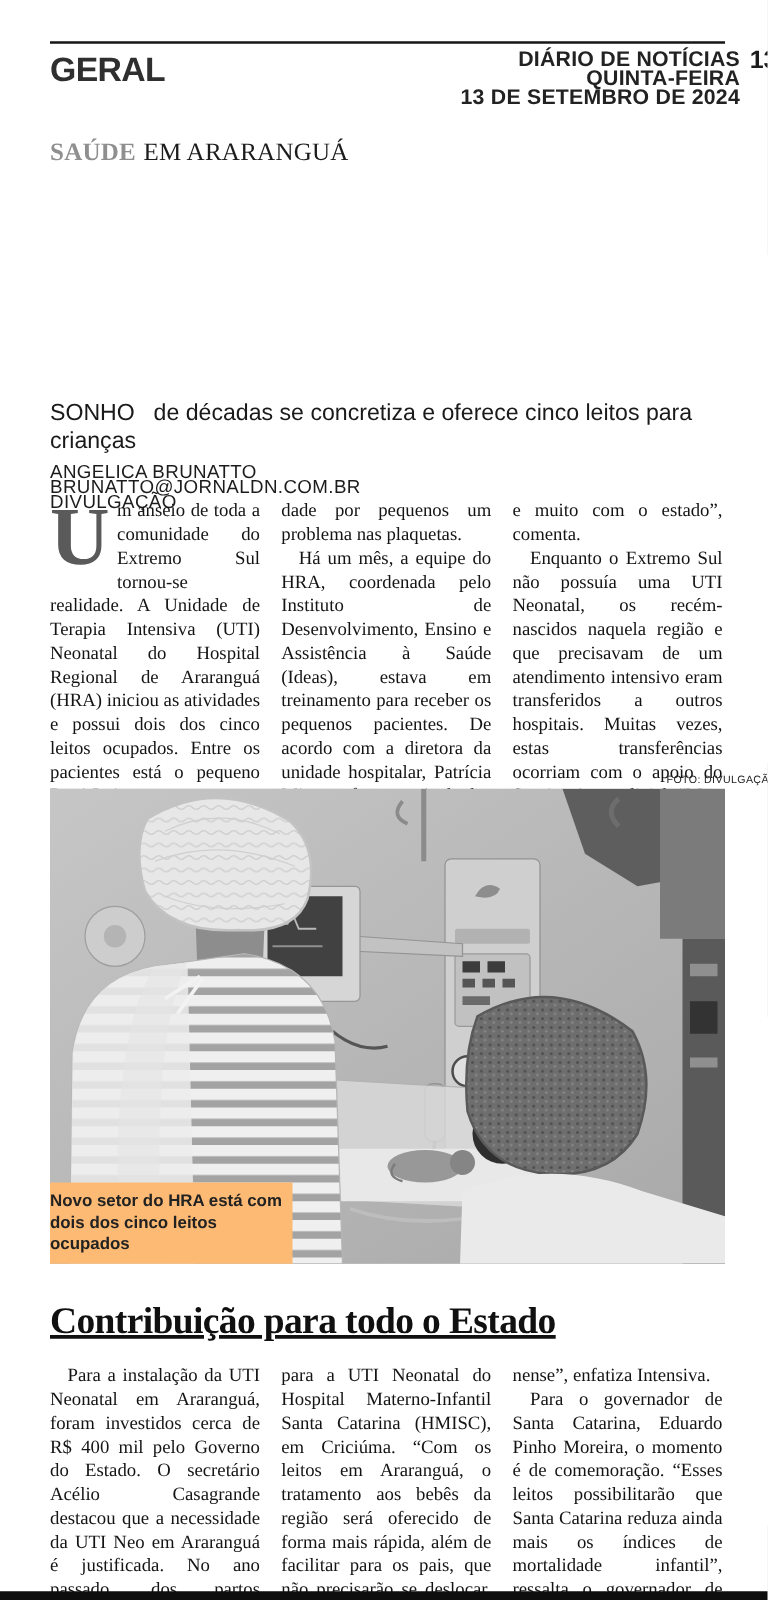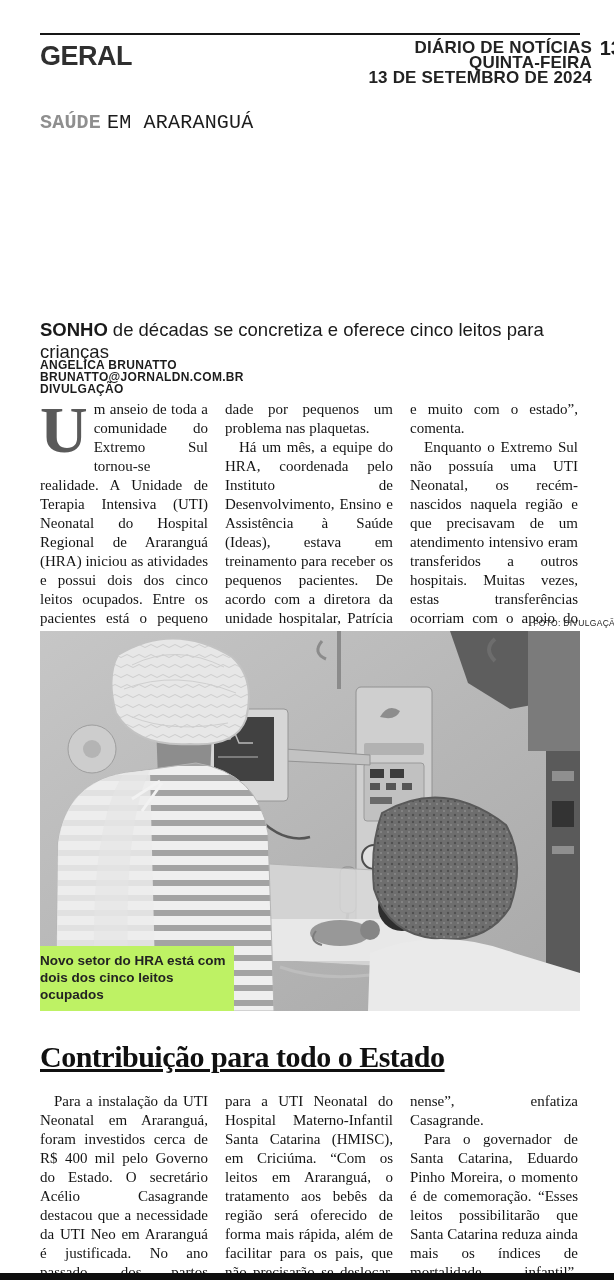--- a/index.html
+++ b/index.html
@@ -23,41 +23,41 @@
     position:absolute;top:40px;right:66px;text-align:right;
     font-family:"Liberation Sans",sans-serif;font-weight:bold;color:#222;
     font-size:17px;line-height:15px;letter-spacing:0.2px;
   }
   .page-number{
     position:absolute;top:37px;right:36px;
     font-family:"Liberation Sans",sans-serif;font-weight:bold;font-size:20px;color:#1c1c1c;
   }
 
   
-  .kicker{position:absolute;top:111px;left:40px;font-family:Liberation Mono, monospace;font-size:20px;letter-spacing:0.2px;}
+  .kicker{position:absolute;top:111px;left:40px;font-family:Liberation Serif, serif;font-size:20px;letter-spacing:0.2px;}
   .kicker .hl{font-weight:bold;color:#8f8f8f;}
   .kicker .rest{font-weight:500;color:#1c1c1c;margin-left:6px;}
 
   
   .headline{
     position:absolute;top:148px;left:38px;width:545px;
     font-family:"Liberation Serif",serif;font-weight:bold;
     font-size:54px;line-height:67px;letter-spacing:-1.5px;color:#101010;
   }
   .subhead{
     position:absolute;top:319px;left:40px;width:545px;
     font-family:"Liberation Sans",sans-serif;font-size:18.5px;color:#1a1a1a;
   }
-  .subhead .lead{font-weight:bold;margin-right:5px;}
+  .subhead .lead{font-weight:normal;margin-right:15px;}
 
   
   .byline{
-    position:absolute;top:359px;left:40px;
-    font-family:"Liberation Sans",sans-serif;font-weight:bold;
-    font-size:12px;line-height:12px;letter-spacing:0.3px;color:#1c1c1c;
+    position:absolute;top:372px;left:40px;
+    font-family:"Liberation Sans",sans-serif;font-weight:normal;
+    font-size:15px;line-height:12px;letter-spacing:0.3px;color:#1c1c1c;
   }
 
   
   .cols{position:absolute;left:40px;width:540px;display:flex;gap:17px;}
   .cols-a1{top:400px;height:230px;}
   .cols-a2{top:1092px;height:200px;}
   .col{width:168px;font-size:15px;line-height:19px;text-align:justify;color:#141414;}
   .col p{margin:0;}
   .col p.indent{text-indent:14px;}
   .dropcap{
@@ -67,21 +67,21 @@
 
   
   .photo-credit{
     position:absolute;top:618px;right:36px;
     font-family:"Liberation Sans",sans-serif;font-weight:normal;font-size:8.5px;
     letter-spacing:0.3px;color:#222;
   }
   .photo{position:absolute;top:631px;left:40px;width:540px;height:380px;background:#b5b5b5;}
   .photo svg{display:block;}
   .caption{
-    position:absolute;left:0;bottom:0;width:186px;background:#bef264;
+    position:absolute;left:0;bottom:0;width:186px;background:#fdba74;
     padding:6px 8px 8px 0;
     font-family:"Liberation Sans",sans-serif;font-weight:600;
     font-size:13.5px;line-height:17px;color:#222;
   }
 
   
   .headline2{
     position:absolute;top:1040px;left:40px;width:540px;
     font-family:"Liberation Serif",serif;font-weight:bold;
     font-size:30px;letter-spacing:-0.5px;color:#101010;text-decoration:underline;
@@ -220,20 +220,20 @@
 
   <div class="headline2">Contribuição para todo o Estado</div>
   <div class="cols cols-a2">
     <div class="col">
       <p class="indent">Para a instalação da UTI Neonatal em Araranguá, foram investidos cerca de R$ 400 mil pelo Governo do Estado. O secretário Acélio Casagrande destacou que a necessidade da UTI Neo em Araranguá é justificada. No ano passado, dos partos atendidos no HRA, 32 crianças precisaram ser transferidas</p>
     </div>
     <div class="col">
       <p>para a UTI Neonatal do Hospital Materno-Infantil Santa Catarina (HMISC), em Criciúma. “Com os leitos em Araranguá, o tratamento aos bebês da região será oferecido de forma mais rápida, além de facilitar para os pais, que não precisarão se deslocar. Enfim, é uma grande conquista para a Saúde Pública Sul Catari-</p>
     </div>
     <div class="col">
-      <p>nense”, enfatiza Casagrande.</p>
+      <p>nense”, enfatiza Intensiva.</p>
       <p class="indent">Para o governador de Santa Catarina, Eduardo Pinho Moreira, o momento é de comemoração. “Esses leitos possibilitarão que Santa Catarina reduza ainda mais os índices de mortalidade infantil”, ressalta o governador de Santa Catarina, Eduardo Pinho Moreira.</p>
     </div>
   </div>
 
   <div class="edge-right"></div>
   <div class="edge-bottom"></div>
 </div>
 
 </body></html>

